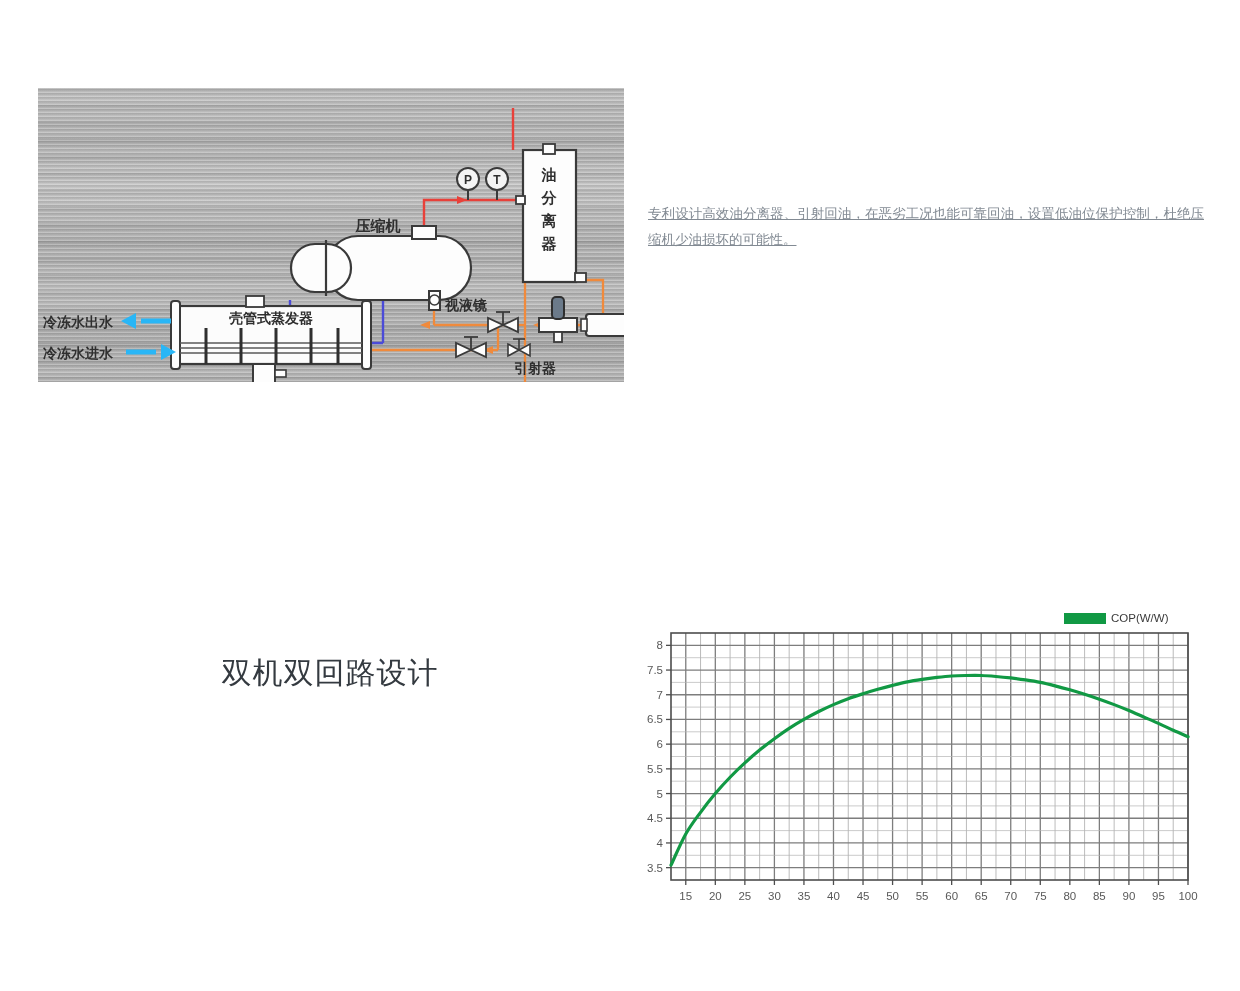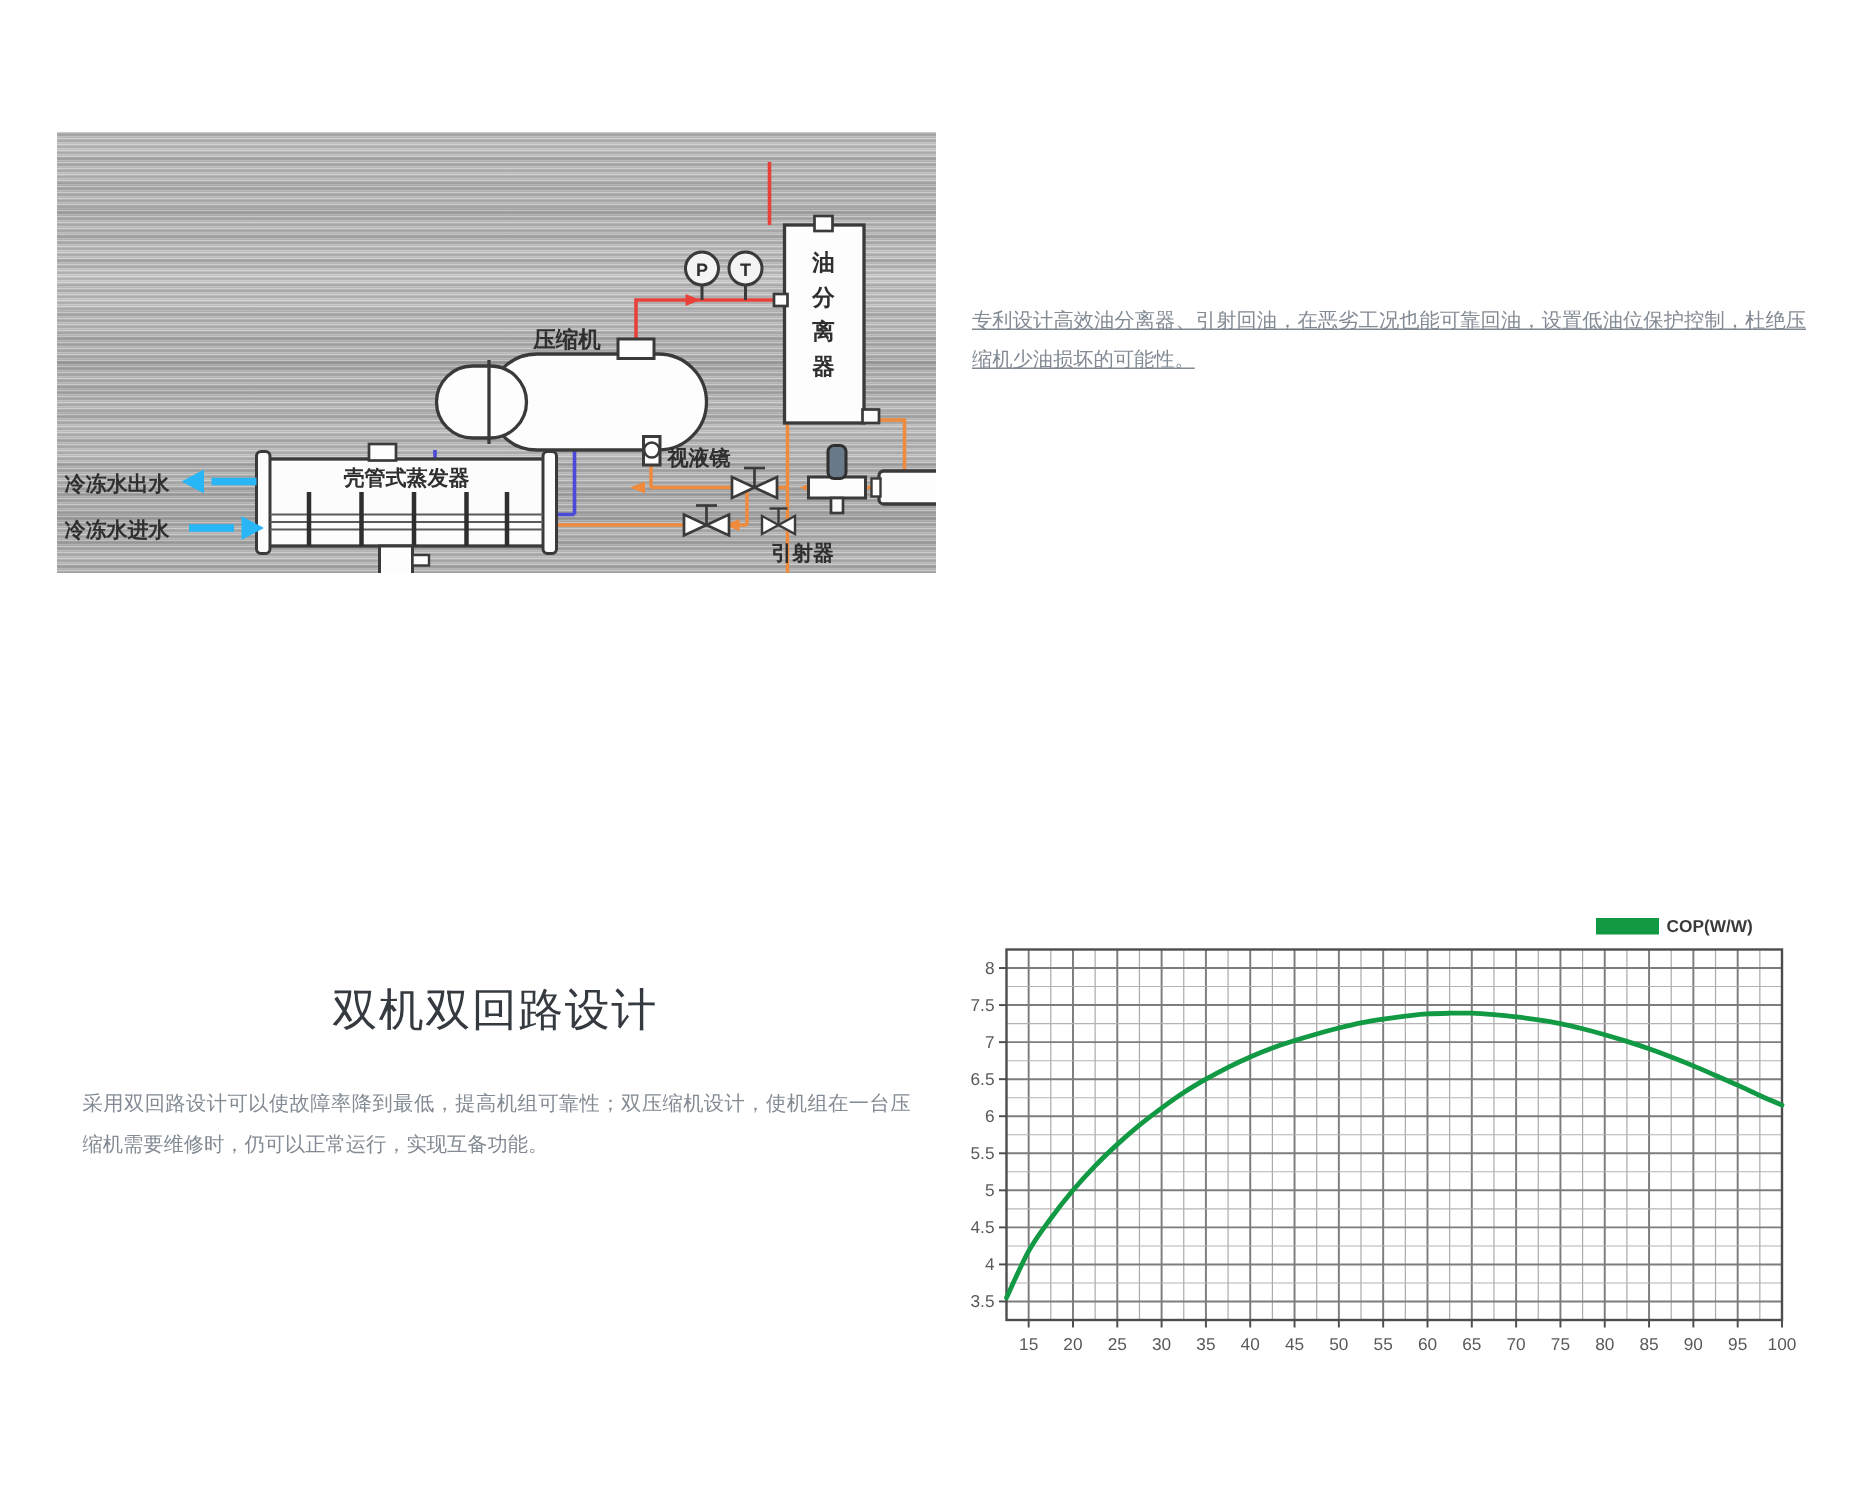--- a/index.html
+++ b/index.html
@@ -56,21 +56,21 @@
   .sec2-body {
     position: absolute; left: 55px; top: 708px; width: 552px;
     font-size: 13.5px; line-height: 27px; color: #828a93;
     text-align: justify;
   }
 
   
   .chart-wrap { position: absolute; left: 640px; top: 600px; width: 560px; height: 320px; }
   .legend {
     position: absolute; left: 424px; top: 12px;
-    display: flex; align-items: flex-start; gap: 5px; font-weight: bold;
+    display: flex; align-items: flex-end; gap: 5px;
   }
   .legend-swatch { width: 42px; height: 11px; background: #119944; display: block; }
   .legend-label { font-size: 11.5px; color: #3a3a3a; }
   .chart-svg { position: absolute; left: 0; top: 0; }
   .tick-text { font-size: 11.5px; fill: #595959; font-family: "Liberation Sans", sans-serif; }
 </style>
 </head>
 <body>
 
 <div class="page">
@@ -219,21 +219,20 @@
         <polygon points="123,256 138,264 123,272" fill="#29b6f6"></polygon>
       </g>
       <text x="5" y="270" font-size="14" fill="#2f2f2f" font-family="DejaVu Sans, sans-serif" font-weight="bold">冷冻水进水</text>
 
     </svg>
   </div>
 
   <p class="sec1-body">专利设计高效油分离器、引射回油，在恶劣工况也能可靠回油，设置低油位保护控制，杜绝压缩机少油损坏的可能性。</p>
 
   <h2 class="sec2-title">双机双回路设计</h2>
-  <p class="sec2-body">采用双回路设计可以使故障率降到最低，提高机组可靠性；双压缩机设计，使机组在一台压缩机需要维修时，仍可以正常运行，实现互备功能。</p>
 
   <div class="chart-wrap">
     <div class="legend">
       <span class="legend-swatch"></span>
       <span class="legend-label">COP(W/W)</span>
     </div>
     <svg class="chart-svg" id="chart-svg" width="560" height="320" viewBox="0 0 560 320">
         <rect x="31" y="33" width="517" height="247" fill="#ffffff"></rect>
         <g>
           <line x1="45.77142857142857" y1="33" x2="45.77142857142857" y2="280" stroke="#7d7d7d" stroke-width="1.3"></line>

